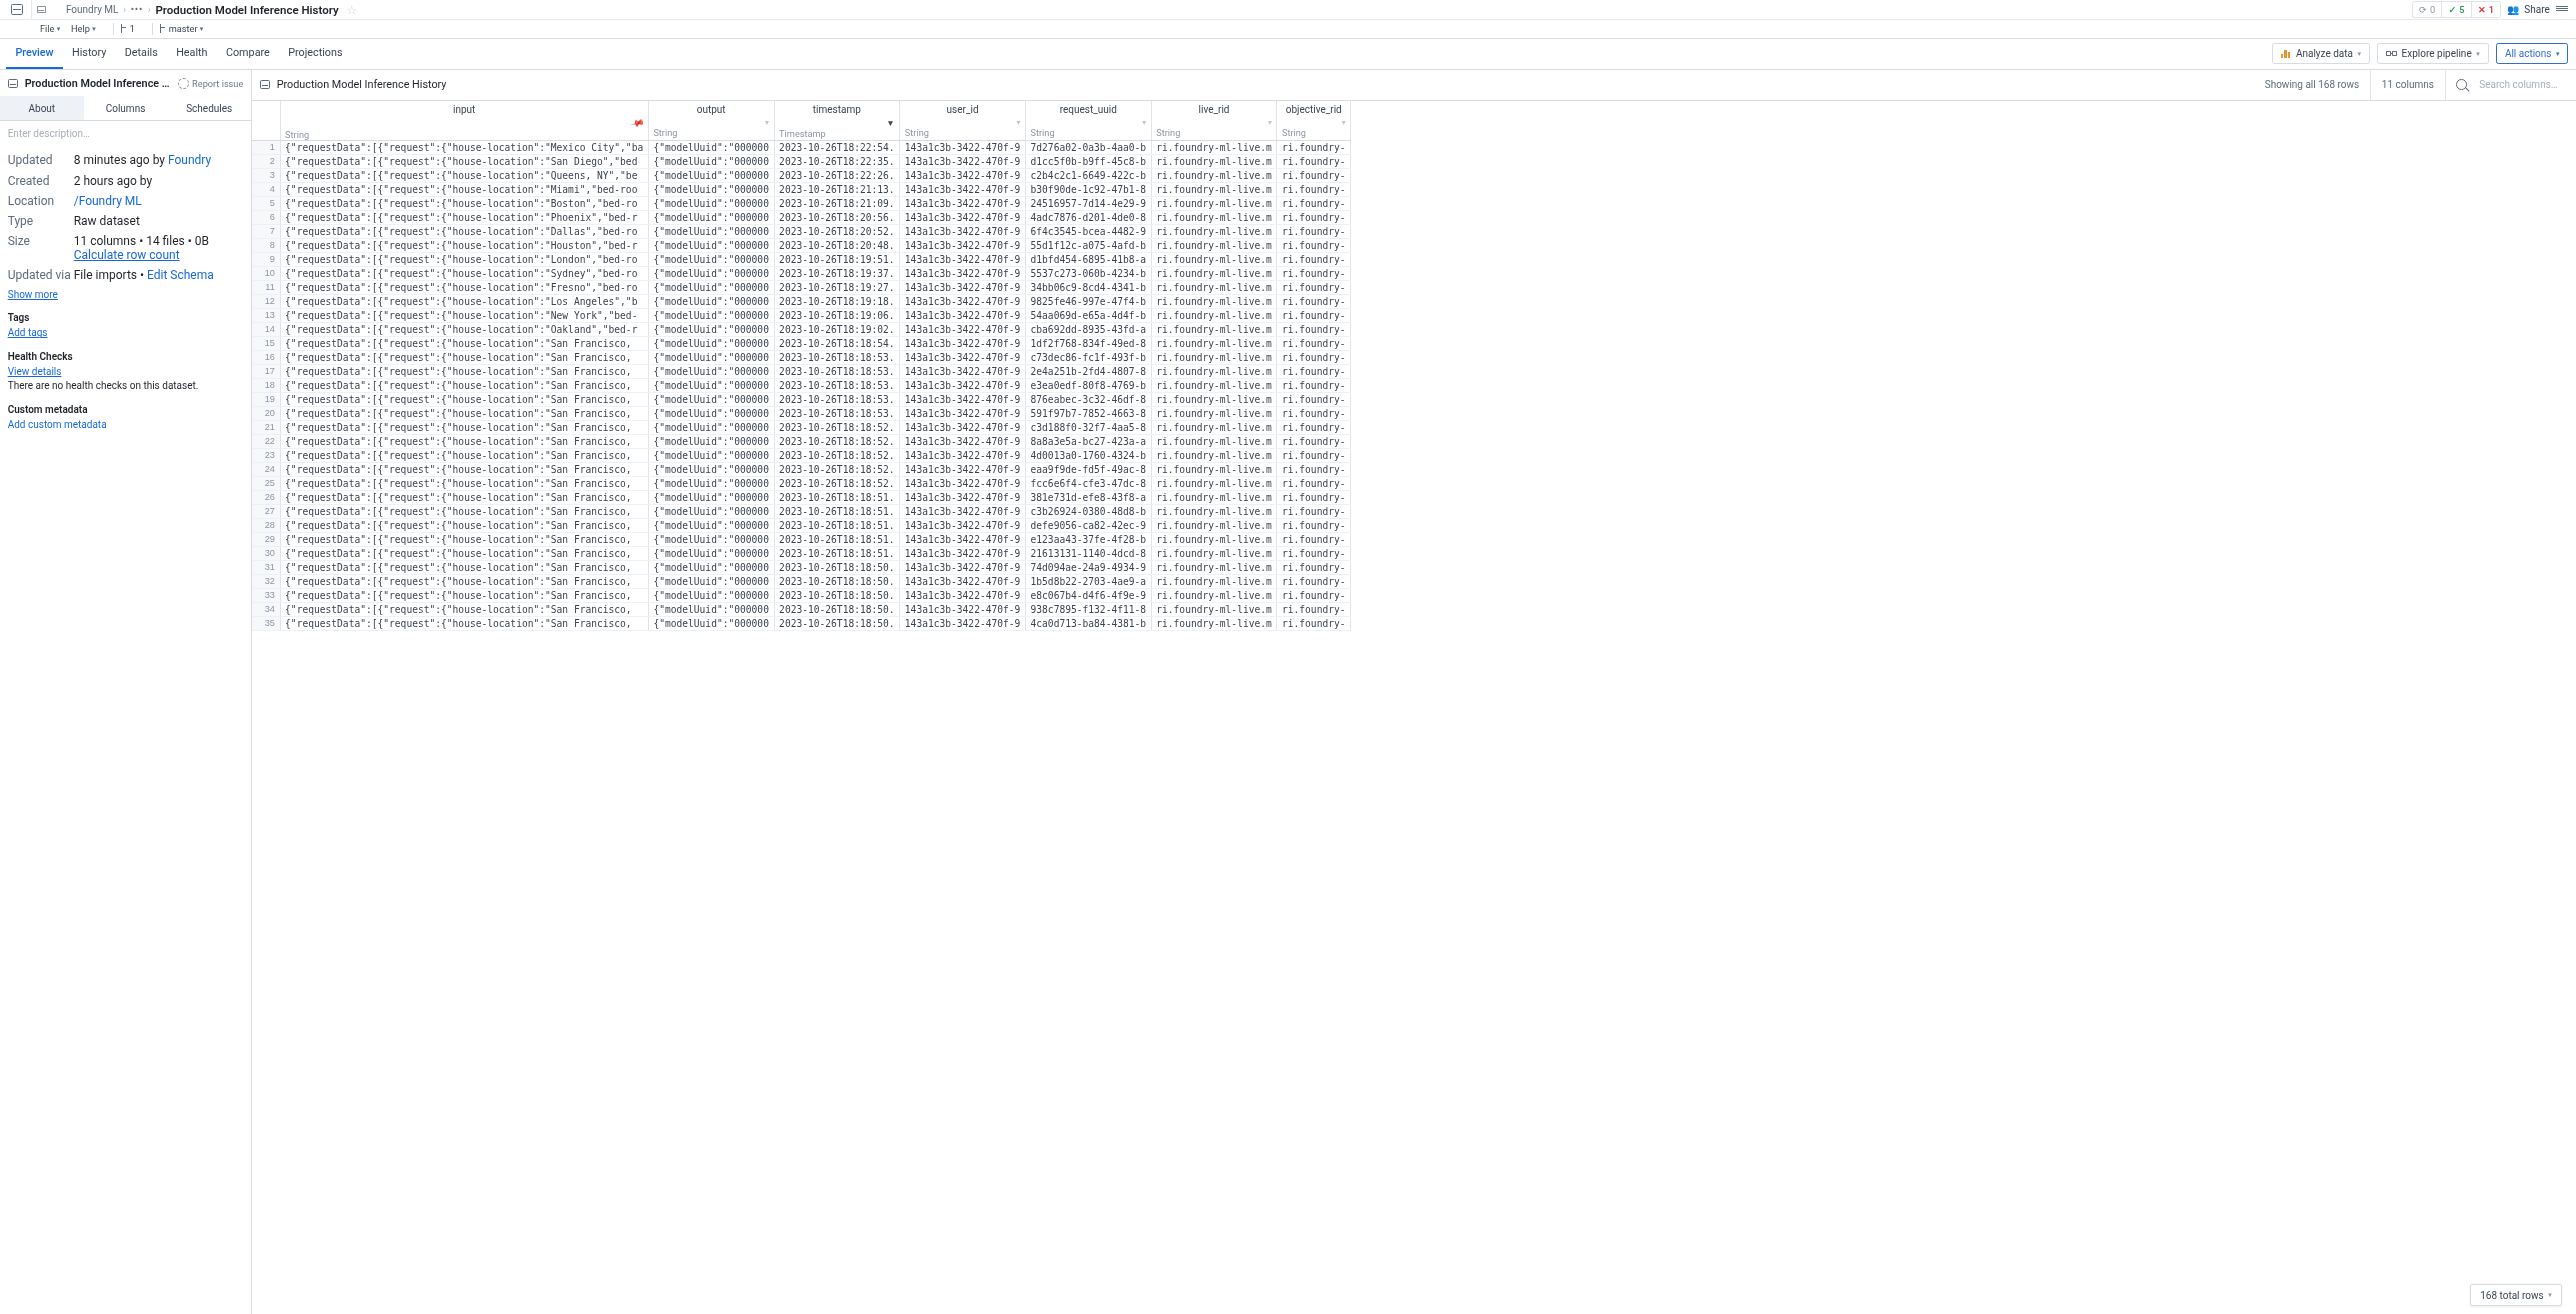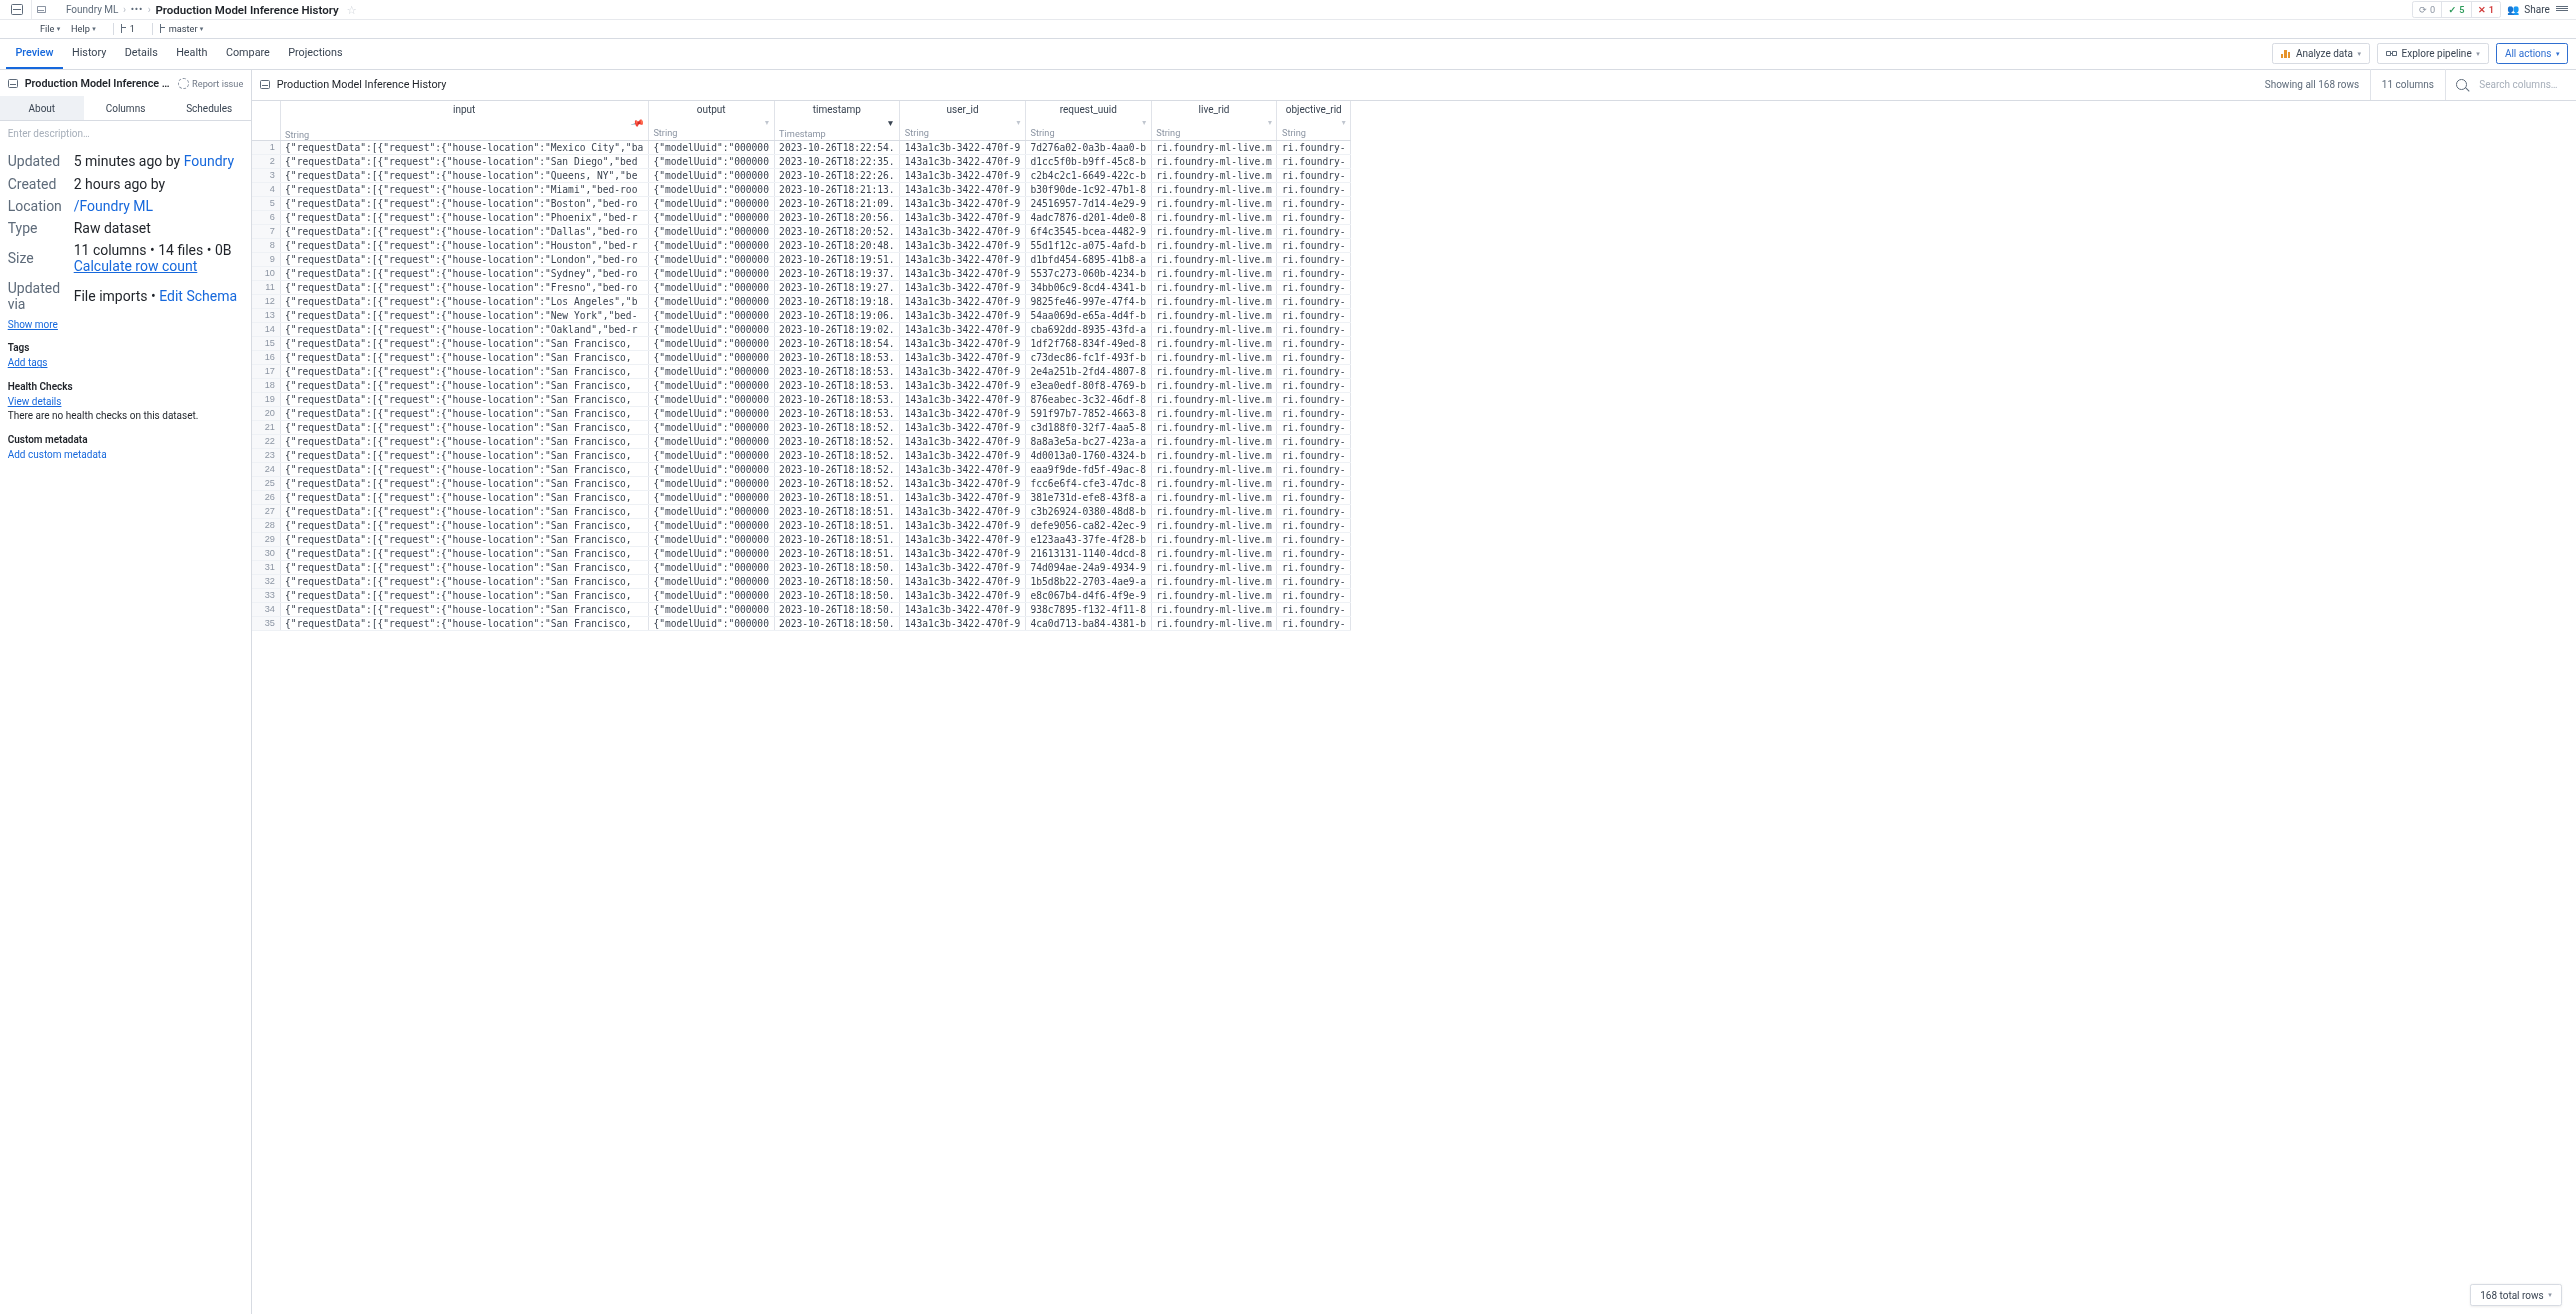--- a/index.html
+++ b/index.html
@@ -137,21 +137,21 @@
 .side-header .dg2::after{content:"";position:absolute;left:1.5px;right:1.5px;top:50%;border-top:1.2px solid #5e6b7a;}
 .side-title{font-weight:600;font-size:10.8px;color:#1f2329;flex:1;white-space:nowrap;overflow:hidden;text-overflow:ellipsis;}
 .report-issue{display:flex;align-items:center;gap:3.1px;color:#6f7886;font-size:9.2px;}
 .report-issue .circ{width:10.8px;height:10.8px;border:1.1px dashed #8c95a3;border-radius:50%;}
 
 .side-tabs{display:flex;border-bottom:0.8px solid #d7dbe2;}
 .side-tab{flex:1;text-align:center;padding:6.2px 0;font-size:10px;color:#394452;background:#fff;cursor:pointer;}
 .side-tab.active{background:#eef1f5;}
 .side-body{padding:7.7px 7.7px 15.4px 7.7px; overflow-y:auto;}
 .desc-input{color:#a7afba;margin-bottom:14px;}
-.meta-row{display:flex;margin-bottom:6.2px;font-size:14px;align-items:center;}
+.meta-row{display:flex;margin-bottom:6.2px;font-size:12px;}
 .meta-row .label{width:66px;color:#5e6b7a;}
 .meta-row .val{flex:1;color:#1f2329;}
 .link{color:#1668dc;cursor:pointer;}
 .section-h{font-weight:600;margin:12.3px 0 4.6px 0;}
 
 
 .content{flex:1;display:flex;flex-direction:column;min-width:0;}
 .content-head{
   display:flex;align-items:center;height:31px;
   border-bottom:0.8px solid #d7dbe2; padding:0 7.7px;
@@ -321,21 +321,21 @@
     <div class="side-tabs" id="side-tabs">
         <div class="side-tab active">About</div>
         <div class="side-tab">Columns</div>
         <div class="side-tab">Schedules</div>
       </div>
     <div class="side-body">
       <div class="desc-input">Enter description…</div>
 
       <div class="meta-row">
         <div class="label">Updated</div>
-        <div class="val"><span>5 minutes ago by </span><span class="link">Foundry</span></div>
+        <div class="val"><span>8 minutes ago by </span><span class="link">Foundry</span></div>
       </div>
       <div class="meta-row">
         <div class="label">Created</div>
         <div class="val">2 hours ago by</div>
       </div>
       <div class="meta-row">
         <div class="label">Location</div>
         <div class="val"><span class="link">/Foundry ML</span></div>
       </div>
       <div class="meta-row">

